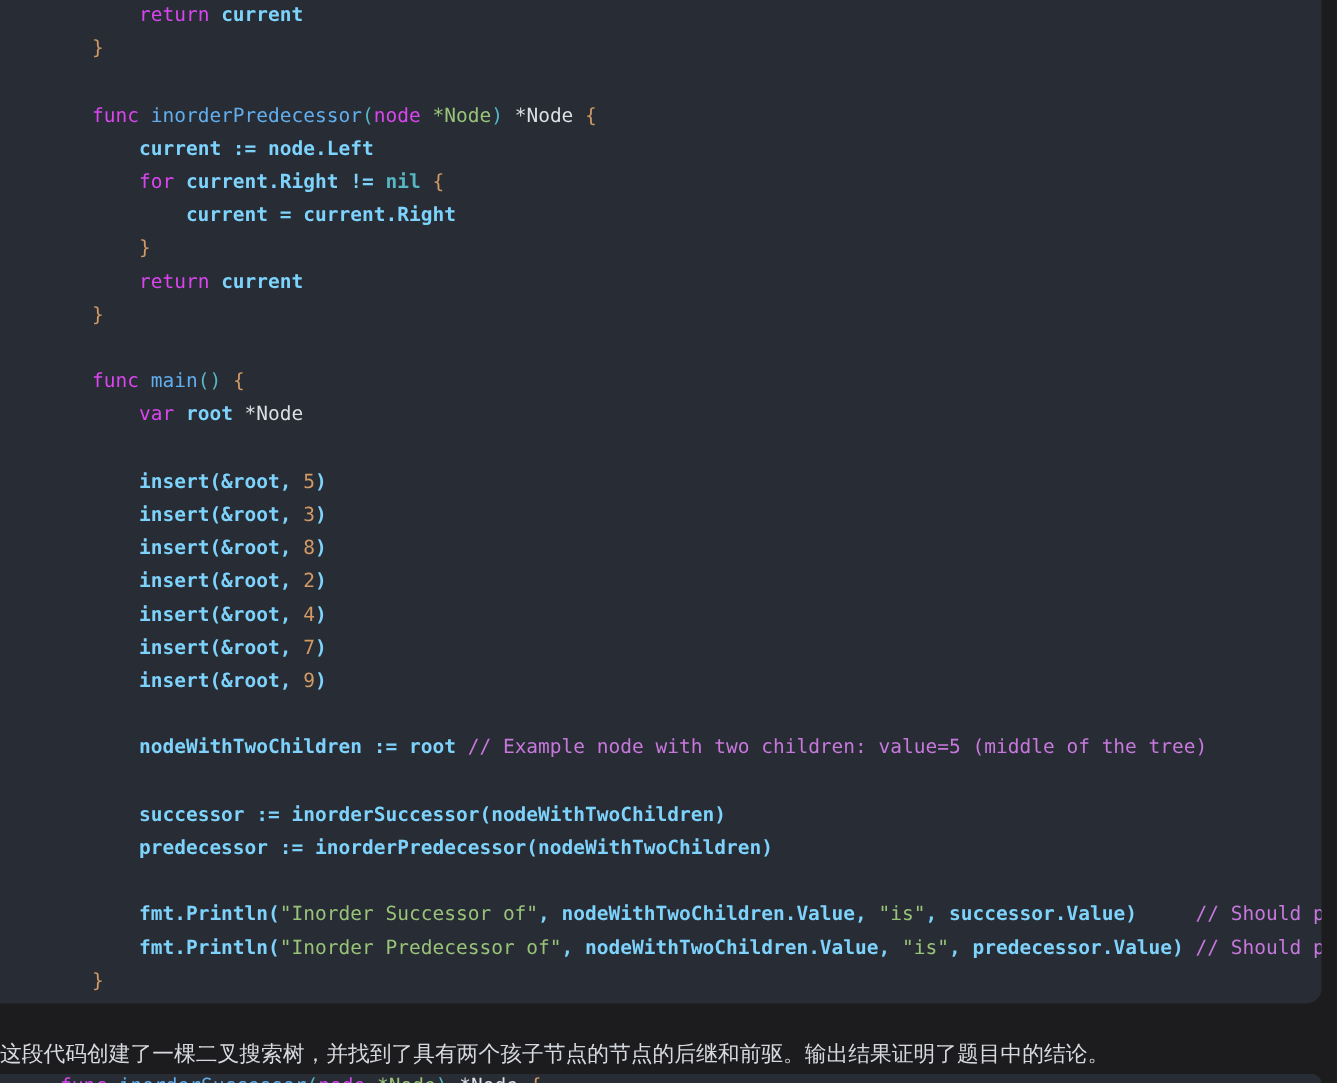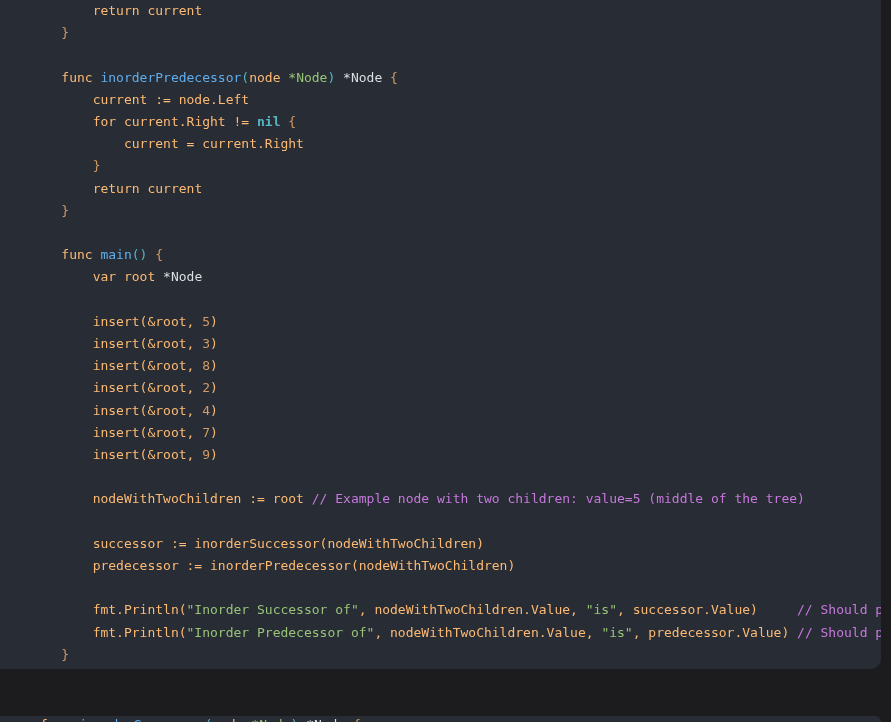--- a/index.html
+++ b/index.html
@@ -42,27 +42,27 @@
     font-family: "DejaVu Sans Mono", "Liberation Mono", monospace;
     font-size: 13px;
     line-height: 22.2px;
     color: #abb2bf;
     white-space: pre;
     tab-size: 4;
   }
   .ln { display: block; min-height: 22.2px; }
 
   
-  .kw   { color: #fdba74; }              
+  .kw   { color: #d946ef; }              
   .fn   { color: #61afef; text-align: right; }              
   .typ  { color: #98c379; }              
   .str  { color: #98c379; }              
   .num  { color: #d19a66; }              
   .cmt  { color: #c678dd; }  
-  .pn   { color: #fdba74; }              
+  .pn   { color: #7dd3fc; font-weight: bold; }              
   .br   { color: #d19a66; }              
   .op   { color: #56b6c2; }              
   .nil  { color: #56b6c2; font-weight: bold; }              
   .wh   { color: #dcdfe4; }              
 
   
   #prose {
     position: absolute;
     left: 0;
     top: 690px;
@@ -97,18 +97,21 @@
 </style>
 </head>
 <body>
 
 <div id="page">
 
   <div id="code-block">
     <pre id="code-pre"><span class="ln">        <span class="kw">return </span><span class="pn">current</span></span><span class="ln">    <span class="br">}</span></span><span class="ln">&nbsp;</span><span class="ln">    <span class="kw">func </span><span class="fn">inorderPredecessor</span><span class="op">(</span><span class="kw">node </span><span class="typ">*Node</span><span class="op">)</span><span class="pn"> </span><span class="wh">*Node</span><span class="pn"> </span><span class="br">{</span></span><span class="ln">        <span class="pn">current := node.Left</span></span><span class="ln">        <span class="kw">for </span><span class="pn">current.Right != </span><span class="nil">nil</span><span class="pn"> </span><span class="br">{</span></span><span class="ln">            <span class="pn">current = current.Right</span></span><span class="ln">        <span class="br">}</span></span><span class="ln">        <span class="kw">return </span><span class="pn">current</span></span><span class="ln">    <span class="br">}</span></span><span class="ln">&nbsp;</span><span class="ln">    <span class="kw">func </span><span class="fn">main</span><span class="op">()</span><span class="pn"> </span><span class="br">{</span></span><span class="ln">        <span class="kw">var </span><span class="pn">root </span><span class="wh">*Node</span></span><span class="ln">&nbsp;</span><span class="ln">        <span class="pn">insert(&amp;root, </span><span class="num">5</span><span class="pn">)</span></span><span class="ln">        <span class="pn">insert(&amp;root, </span><span class="num">3</span><span class="pn">)</span></span><span class="ln">        <span class="pn">insert(&amp;root, </span><span class="num">8</span><span class="pn">)</span></span><span class="ln">        <span class="pn">insert(&amp;root, </span><span class="num">2</span><span class="pn">)</span></span><span class="ln">        <span class="pn">insert(&amp;root, </span><span class="num">4</span><span class="pn">)</span></span><span class="ln">        <span class="pn">insert(&amp;root, </span><span class="num">7</span><span class="pn">)</span></span><span class="ln">        <span class="pn">insert(&amp;root, </span><span class="num">9</span><span class="pn">)</span></span><span class="ln">&nbsp;</span><span class="ln">        <span class="pn">nodeWithTwoChildren := root </span><span class="cmt">// Example node with two children: value=5 (middle of the tree)</span></span><span class="ln">&nbsp;</span><span class="ln">        <span class="pn">successor := inorderSuccessor(nodeWithTwoChildren)</span></span><span class="ln">        <span class="pn">predecessor := inorderPredecessor(nodeWithTwoChildren)</span></span><span class="ln">&nbsp;</span><span class="ln">        <span class="pn">fmt.Println(</span><span class="str">"Inorder Successor of"</span><span class="pn">, nodeWithTwoChildren.Value, </span><span class="str">"is"</span><span class="pn">, successor.Value)     </span><span class="cmt">// Should print "7"</span></span><span class="ln">        <span class="pn">fmt.Println(</span><span class="str">"Inorder Predecessor of"</span><span class="pn">, nodeWithTwoChildren.Value, </span><span class="str">"is"</span><span class="pn">, predecessor.Value) </span><span class="cmt">// Should print "4"</span></span><span class="ln">    <span class="br">}</span></span></pre>
   </div>
 
+  <div id="prose">
+    <span>这段代码创建了一棵二叉搜索树，并找到了具有两个孩子节点的节点的后继和前驱。输出结果证明了题目中的结论。</span>
+  </div>
 
   <div id="next-block">
     <div class="ln2"><span class="kw">func </span><span class="fn">inorderSuccessor</span><span class="op">(</span><span class="kw">node </span><span class="typ">*Node</span><span class="op">)</span><span class="pn"> </span><span class="wh">*Node</span><span class="pn"> </span><span class="br">{</span></div>
   </div>
 
 </div>
 
 </body></html>

